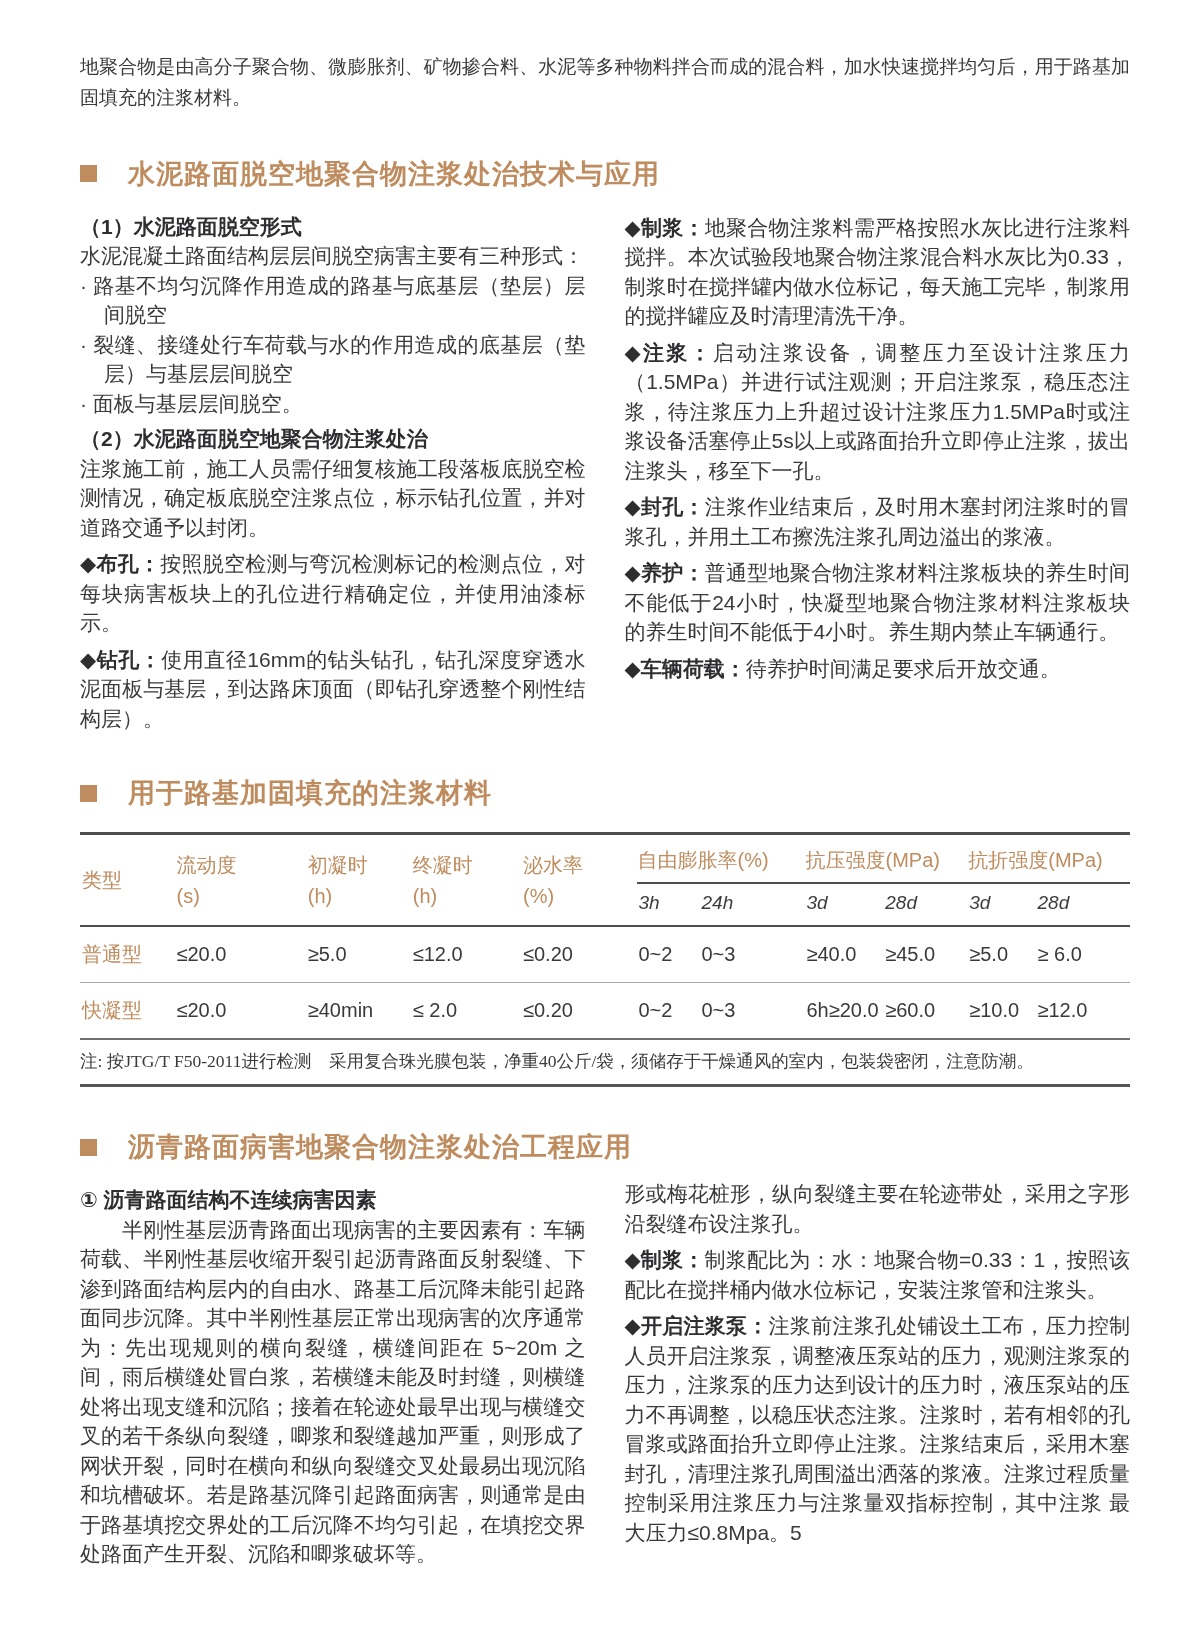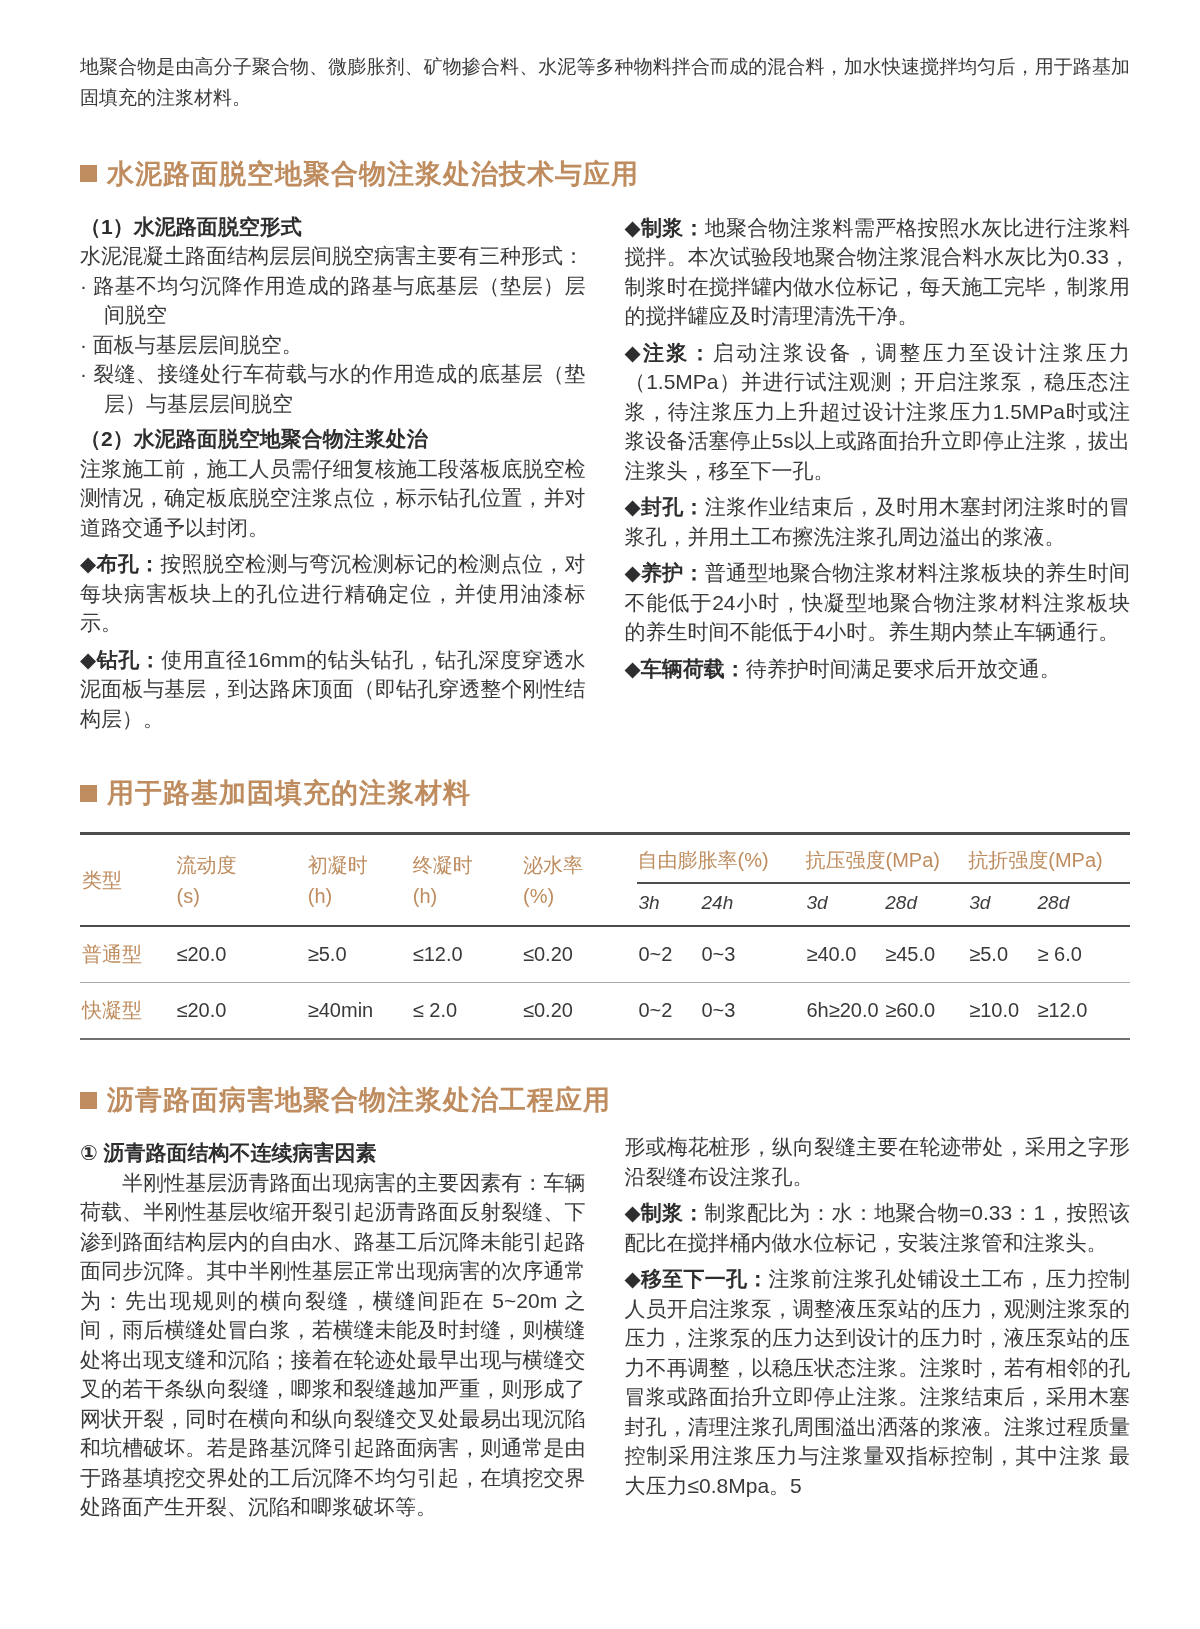--- a/index.html
+++ b/index.html
@@ -15,21 +15,21 @@
     width:1200px;height:1629px;background:#ffffff;overflow:hidden;
     font-family:"Liberation Sans","DejaVu Sans",sans-serif;
     color:var(--body);
   }
   .page{width:1200px;height:1629px;padding:52px 70px 30px 80px;}
   .intro{
     font-family:"Liberation Serif","DejaVu Serif",serif;
     font-size:19px;line-height:1.62;color:#3A3A3C;margin:0;text-align:justify;
   }
   .section-title{
-    display:flex;align-items:center;gap:10px;
+    display:flex;align-items:center;gap:31px;
     margin:44px 0 16px 0;
     color:var(--accent);font-size:27px;font-weight:bold;letter-spacing:1px;
     line-height:1.2;
   }
   .sq{width:17px;height:17px;background:var(--accent);flex:none;}
   .columns{display:flex;gap:39px;margin-top:6px;}
   .col{flex:1;font-size:21px;line-height:29.5px;text-align:justify;}
   .block{margin:0;}
   .subhead,.numhead{font-weight:bold;color:#2E2E30;margin-top:6px;}
   .bullet{padding-left:24px;text-indent:-24px;}
@@ -71,22 +71,22 @@
 
   <div class="section-title">
     <span class="sq"></span>
     <span>水泥路面脱空地聚合物注浆处治技术与应用</span>
   </div>
   <div class="columns">
     <div class="col">
         <div class="block subhead">（1）水泥路面脱空形式</div>
         <div class="block para">水泥混凝土路面结构层层间脱空病害主要有三种形式：</div>
         <div class="block bullet">· 路基不均匀沉降作用造成的路基与底基层（垫层）层间脱空</div>
+        <div class="block bullet">· 裂缝、接缝处行车荷载与水的作用造成的底基层（垫层）与基层层间脱空</div>
         <div class="block bullet">· 面板与基层层间脱空。</div>
-        <div class="block bullet">· 裂缝、接缝处行车荷载与水的作用造成的底基层（垫层）与基层层间脱空</div>
         <div class="block subhead">（2）水泥路面脱空地聚合物注浆处治</div>
         <div class="block para">注浆施工前，施工人员需仔细复核施工段落板底脱空检测情况，确定板底脱空注浆点位，标示钻孔位置，并对道路交通予以封闭。</div>
         <div class="block step"><span class="step-label">◆布孔：</span>按照脱空检测与弯沉检测标记的检测点位，对每块病害板块上的孔位进行精确定位，并使用油漆标示。</div>
         <div class="block step"><span class="step-label">◆钻孔：</span>使用直径16mm的钻头钻孔，钻孔深度穿透水泥面板与基层，到达路床顶面（即钻孔穿透整个刚性结构层）。</div>
       </div>
     <div class="col">
         <div class="block step"><span class="step-label">◆制浆：</span>地聚合物注浆料需严格按照水灰比进行注浆料搅拌。本次试验段地聚合物注浆混合料水灰比为0.33，制浆时在搅拌罐内做水位标记，每天施工完毕，制浆用的搅拌罐应及时清理清洗干净。</div>
         <div class="block step"><span class="step-label">◆注浆：</span>启动注浆设备，调整压力至设计注浆压力（1.5MPa）并进行试注观测；开启注浆泵，稳压态注浆，待注浆压力上升超过设计注浆压力1.5MPa时或注浆设备活塞停止5s以上或路面抬升立即停止注浆，拔出注浆头，移至下一孔。</div>
         <div class="block step"><span class="step-label">◆封孔：</span>注浆作业结束后，及时用木塞封闭注浆时的冒浆孔，并用土工布擦洗注浆孔周边溢出的浆液。</div>
         <div class="block step"><span class="step-label">◆养护：</span>普通型地聚合物注浆材料注浆板块的养生时间不能低于24小时，快凝型地聚合物注浆材料注浆板块的养生时间不能低于4小时。养生期内禁止车辆通行。</div>
@@ -168,30 +168,31 @@
           <td>≤0.20</td>
           <td>0~2</td>
           <td>0~3</td>
           <td>6h≥20.0</td>
           <td>≥60.0</td>
           <td>≥10.0</td>
           <td>≥12.0</td>
         </tr>
       </tbody>
   </table>
+  <div class="table-note">注: 按JTG/T F50-2011进行检测　采用复合珠光膜包装，净重40公斤/袋，须储存于干燥通风的室内，包装袋密闭，注意防潮。</div>
 
   <div class="section-title">
     <span class="sq"></span>
     <span>沥青路面病害地聚合物注浆处治工程应用</span>
   </div>
   <div class="columns">
     <div class="col">
         <div class="block numhead">① 沥青路面结构不连续病害因素</div>
         <div class="block para indent">半刚性基层沥青路面出现病害的主要因素有：车辆荷载、半刚性基层收缩开裂引起沥青路面反射裂缝、下渗到路面结构层内的自由水、路基工后沉降未能引起路面同步沉降。其中半刚性基层正常出现病害的次序通常为：先出现规则的横向裂缝，横缝间距在 5~20m 之间，雨后横缝处冒白浆，若横缝未能及时封缝，则横缝处将出现支缝和沉陷；接着在轮迹处最早出现与横缝交叉的若干条纵向裂缝，唧浆和裂缝越加严重，则形成了网状开裂，同时在横向和纵向裂缝交叉处最易出现沉陷和坑槽破坏。若是路基沉降引起路面病害，则通常是由于路基填挖交界处的工后沉降不均匀引起，在填挖交界处路面产生开裂、沉陷和唧浆破坏等。</div>
       </div>
     <div class="col">
         <div class="block para">形或梅花桩形，纵向裂缝主要在轮迹带处，采用之字形沿裂缝布设注浆孔。</div>
         <div class="block step"><span class="step-label">◆制浆：</span>制浆配比为：水：地聚合物=0.33：1，按照该配比在搅拌桶内做水位标记，安装注浆管和注浆头。</div>
-        <div class="block step"><span class="step-label">◆移至下一孔：</span>注浆前注浆孔处铺设土工布，压力控制人员开启注浆泵，调整液压泵站的压力，观测注浆泵的压力，注浆泵的压力达到设计的压力时，液压泵站的压力不再调整，以稳压状态注浆。注浆时，若有相邻的孔冒浆或路面抬升立即停止注浆。注浆结束后，采用木塞封孔，清理注浆孔周围溢出洒落的浆液。注浆过程质量控制采用注浆压力与注浆量双指标控制，其中注浆 最大压力≤0.8Mpa。5</div>
+        <div class="block step"><span class="step-label">◆开启注浆泵：</span>注浆前注浆孔处铺设土工布，压力控制人员开启注浆泵，调整液压泵站的压力，观测注浆泵的压力，注浆泵的压力达到设计的压力时，液压泵站的压力不再调整，以稳压状态注浆。注浆时，若有相邻的孔冒浆或路面抬升立即停止注浆。注浆结束后，采用木塞封孔，清理注浆孔周围溢出洒落的浆液。注浆过程质量控制采用注浆压力与注浆量双指标控制，其中注浆 最大压力≤0.8Mpa。5</div>
       </div>
   </div>
 
 </div>
 
 </body></html>

